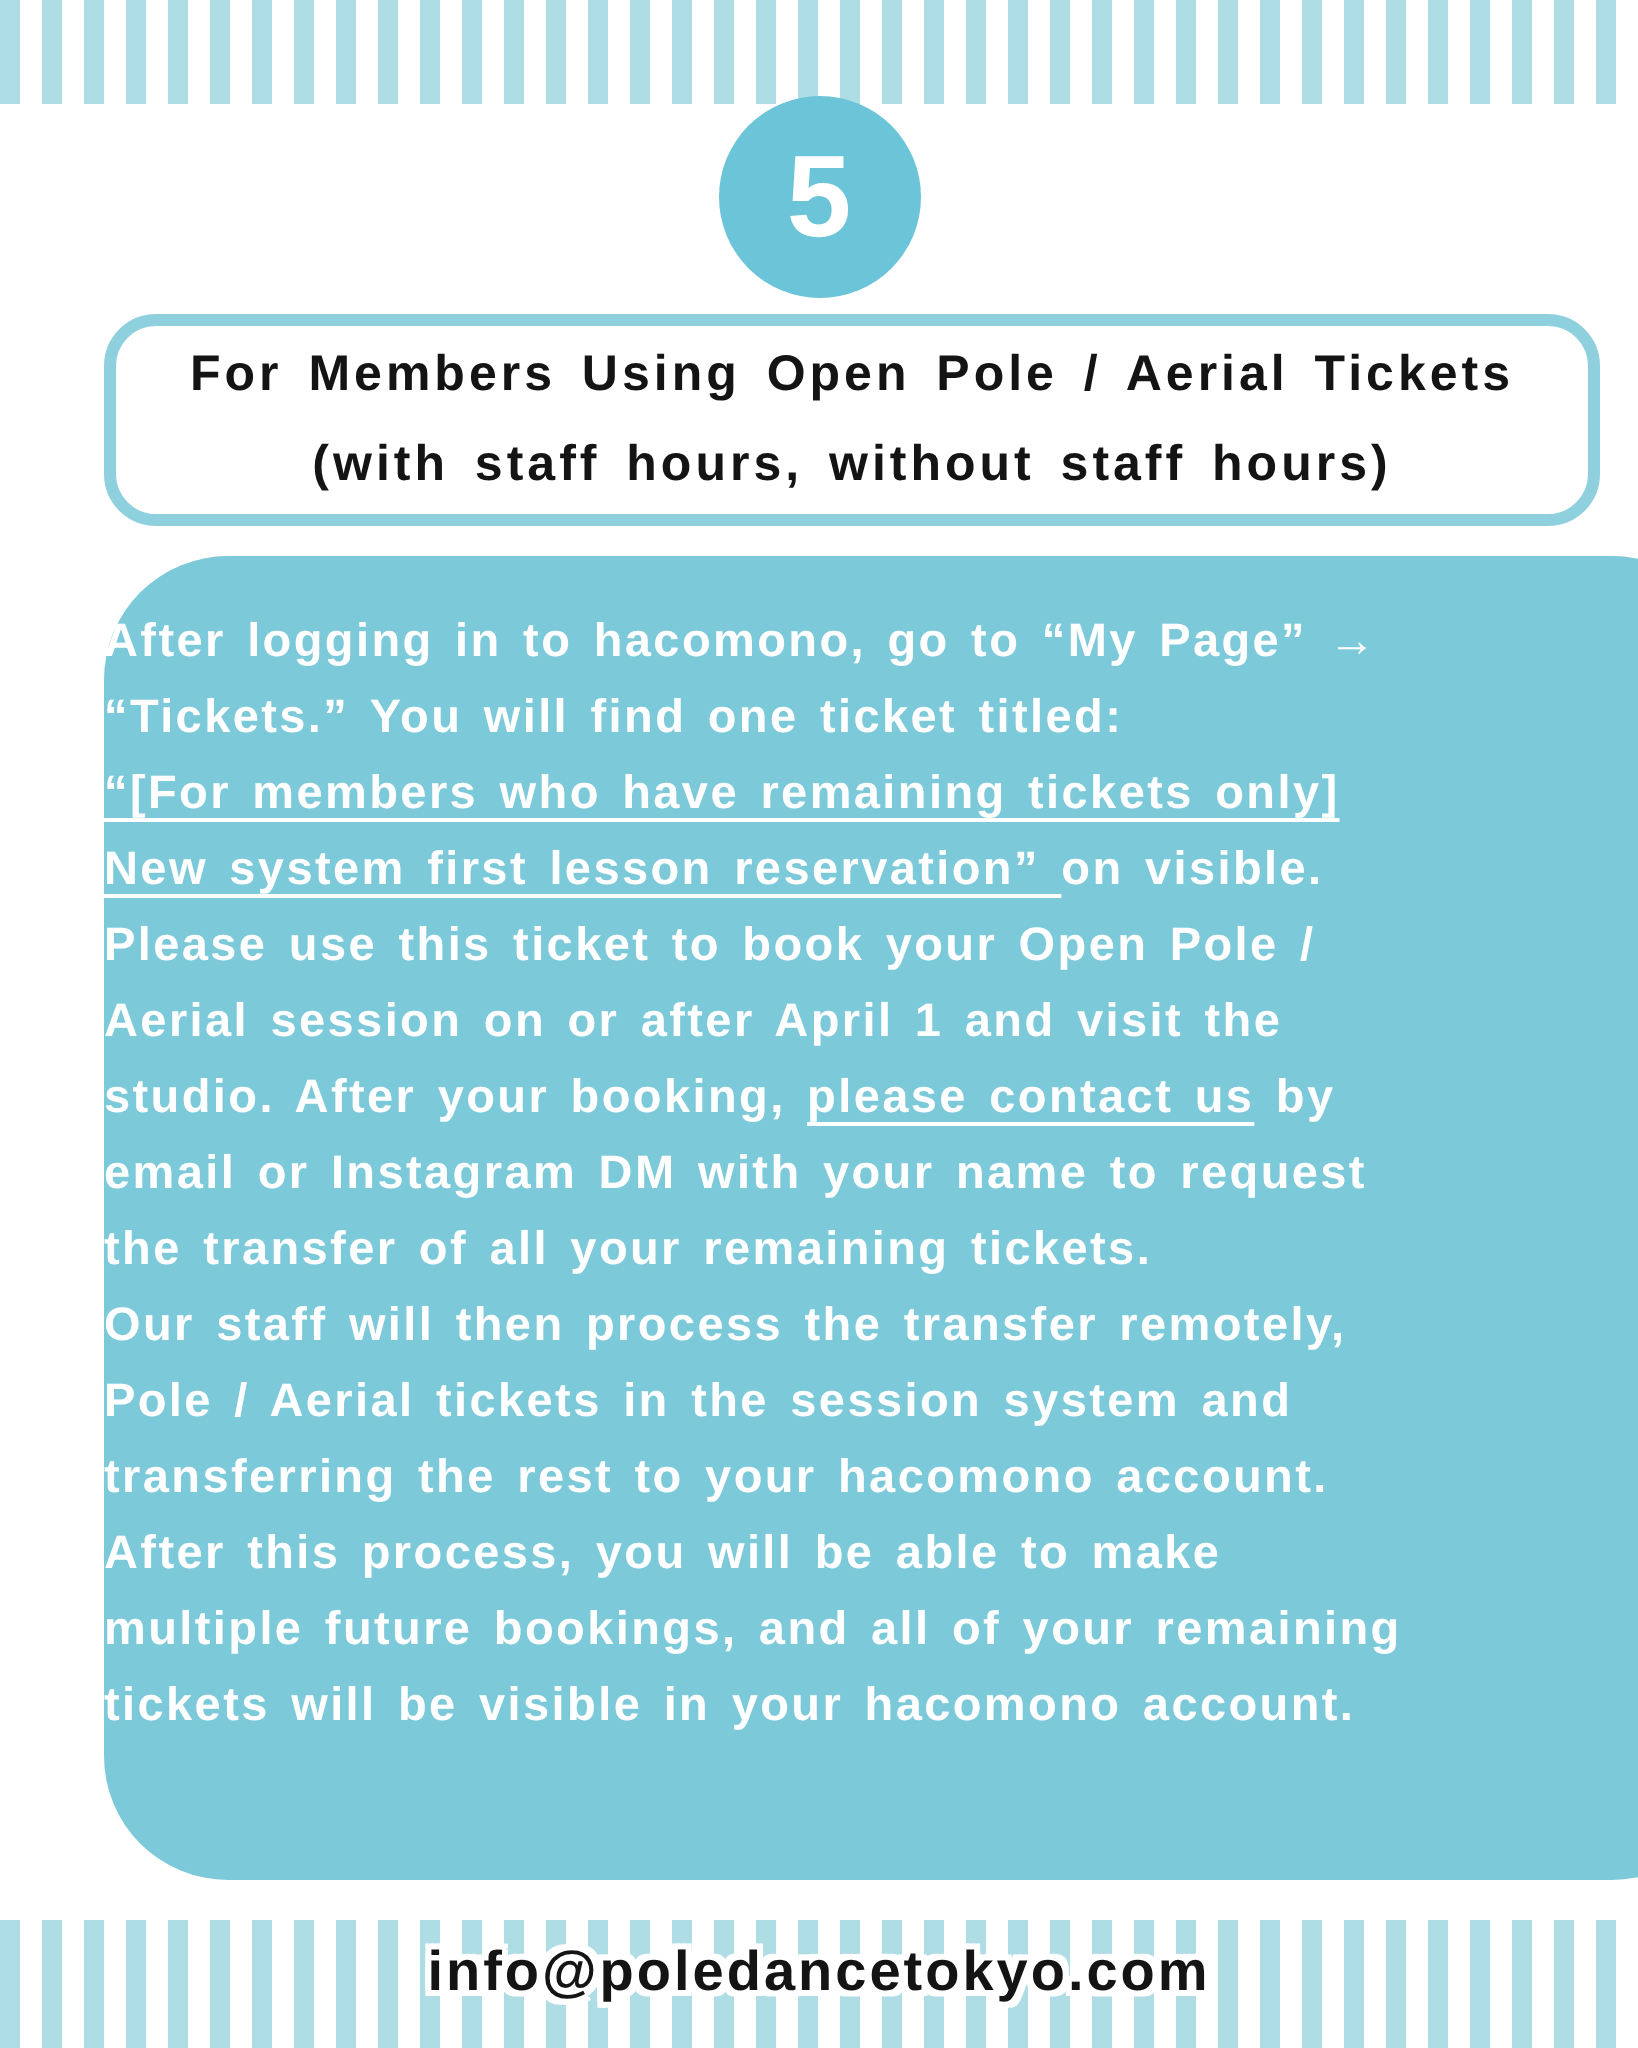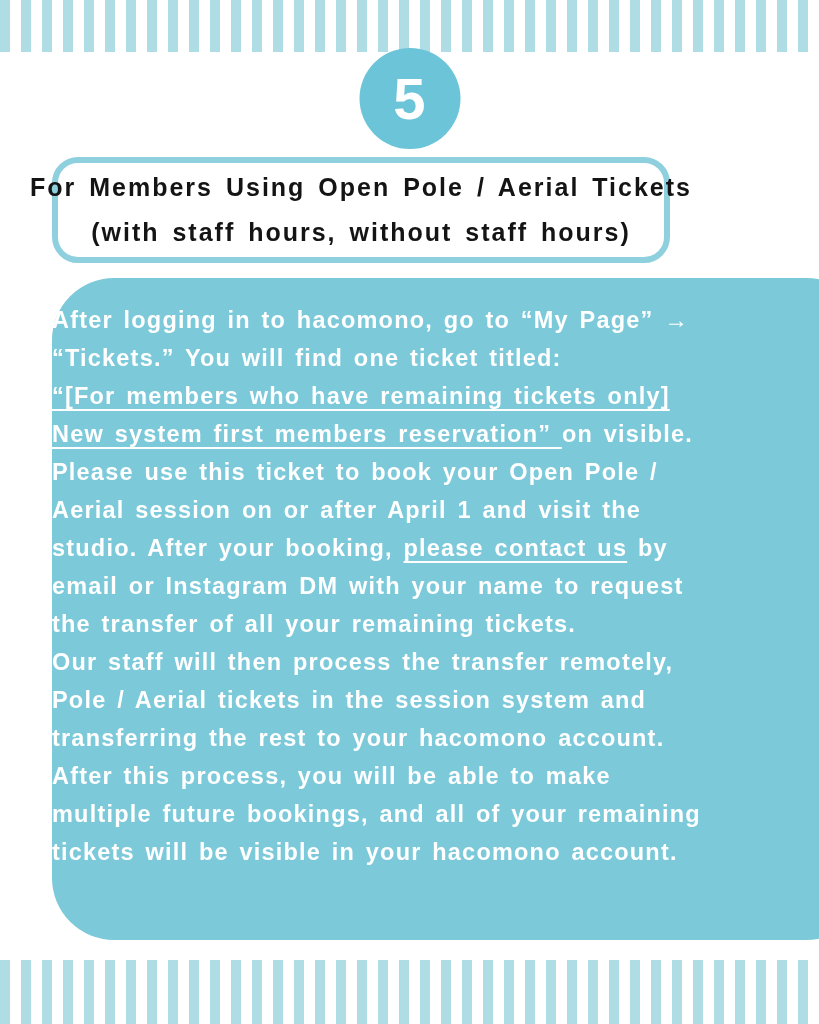--- a/index.html
+++ b/index.html
@@ -49,21 +49,21 @@
     font-size: 58px;
     font-weight: bold;
     line-height: 1;
     letter-spacing: 0;
   }
 
   .title-box {
     position: absolute;
     left: 52px;
     top: 157px;
-    width: 618px;
+    width: 748px;
     height: 106px;
     background: #ffffff;
     border: 6px solid var(--title-border);
     border-radius: 26px;
     display: flex;
     flex-direction: column;
     align-items: center;
     justify-content: center;
     text-align: center;
   }
@@ -139,31 +139,34 @@
   <div class="title-box">
     <div class="title-line">For Members Using Open Pole / Aerial Tickets</div>
     <div class="title-line">(with staff hours, without staff hours)</div>
   </div>
 
   <div class="body-box">
     <div>
         <div class="body-line"><span>After logging in to hacomono, go to “My Page” →</span></div>
         <div class="body-line"><span>“Tickets.” You will find one ticket titled:</span></div>
         <div class="body-line"><span class="u">“[For members who have remaining tickets only]</span></div>
-        <div class="body-line"><span class="u">New system first members reservation” </span><span>on visible.</span></div>
+        <div class="body-line"><span class="u">New system first lesson reservation” </span><span>on visible.</span></div>
         <div class="body-line"><span>Please use this ticket to book your Open Pole /</span></div>
         <div class="body-line"><span>Aerial session on or after April 1 and visit the</span></div>
         <div class="body-line"><span>studio. After your booking, </span><span class="u">please contact us</span><span> by</span></div>
         <div class="body-line"><span>email or Instagram DM with your name to request</span></div>
         <div class="body-line"><span>the transfer of all your remaining tickets.</span></div>
         <div class="body-line"><span>Our staff will then process the transfer remotely,</span></div>
         <div class="body-line"><span>Pole / Aerial tickets in the session system and</span></div>
         <div class="body-line"><span>transferring the rest to your hacomono account.</span></div>
         <div class="body-line"><span>After this process, you will be able to make</span></div>
         <div class="body-line"><span>multiple future bookings, and all of your remaining</span></div>
         <div class="body-line"><span>tickets will be visible in your hacomono account.</span></div>
       </div>
   </div>
 
   <div class="stripes stripes-bottom"></div>
 
+  <div class="footer-email">
+    <span class="email-text">info@poledancetokyo.com</span>
+  </div>
 
 </div>
 
 </body></html>

